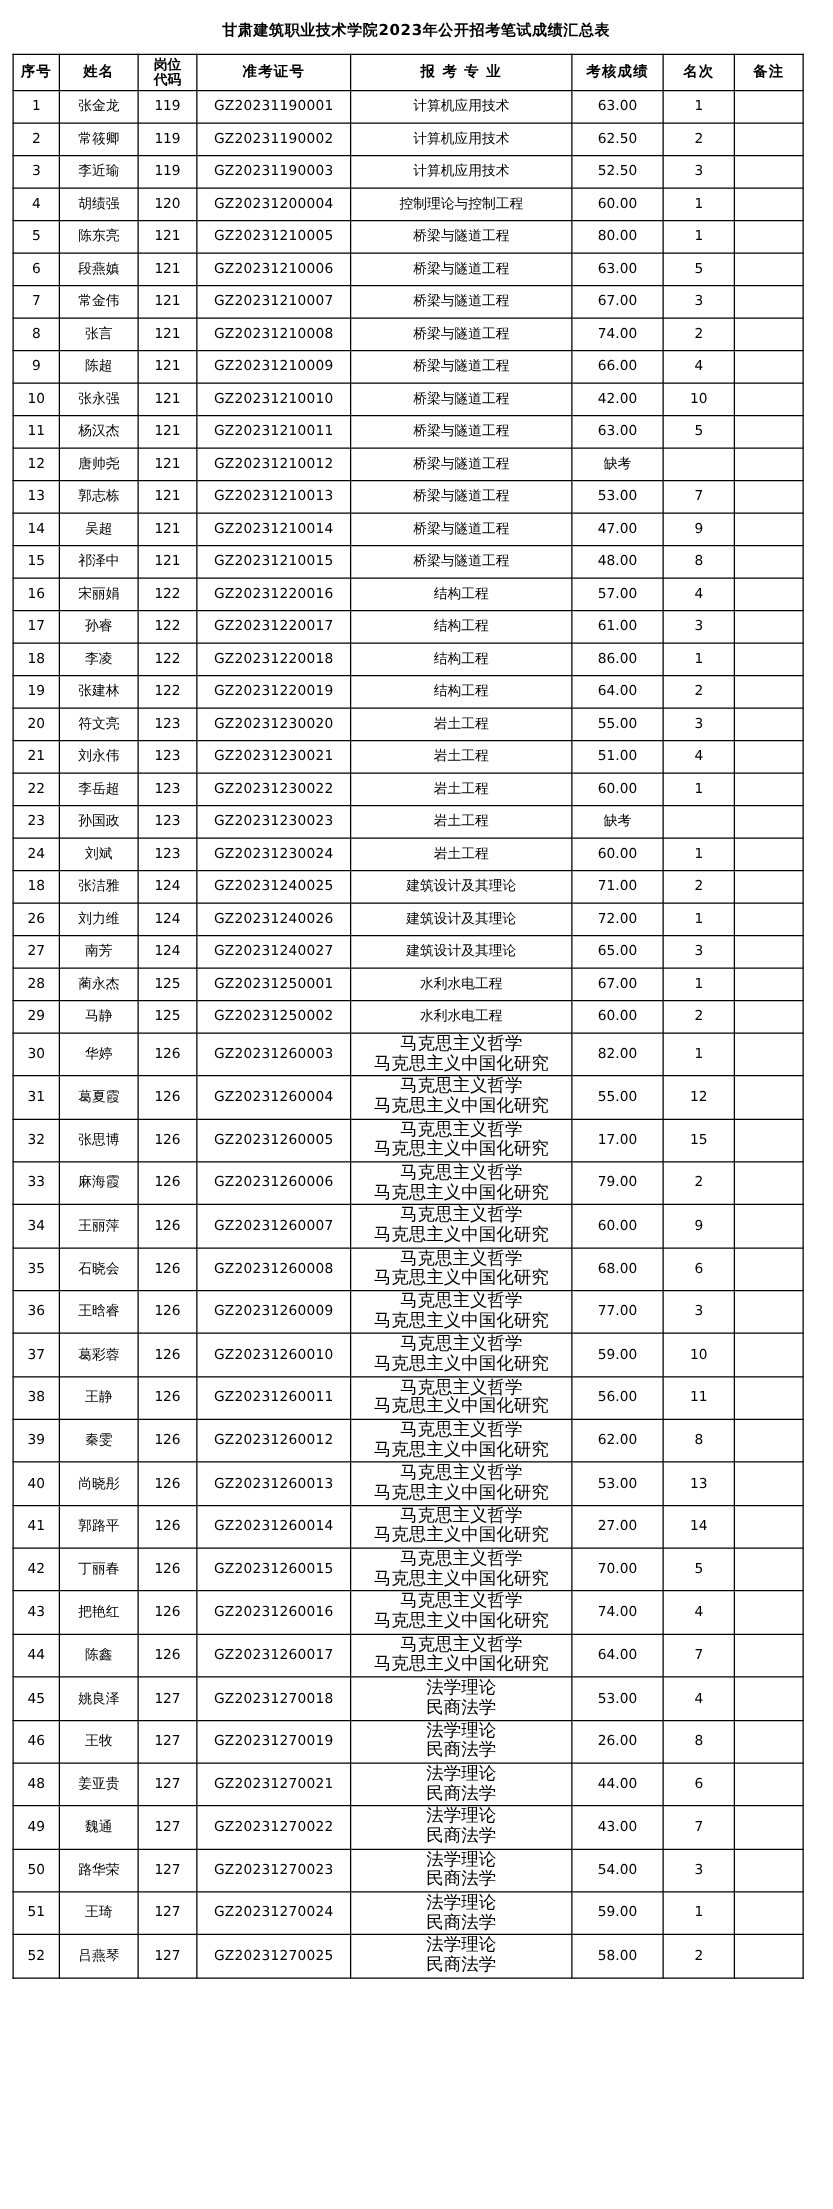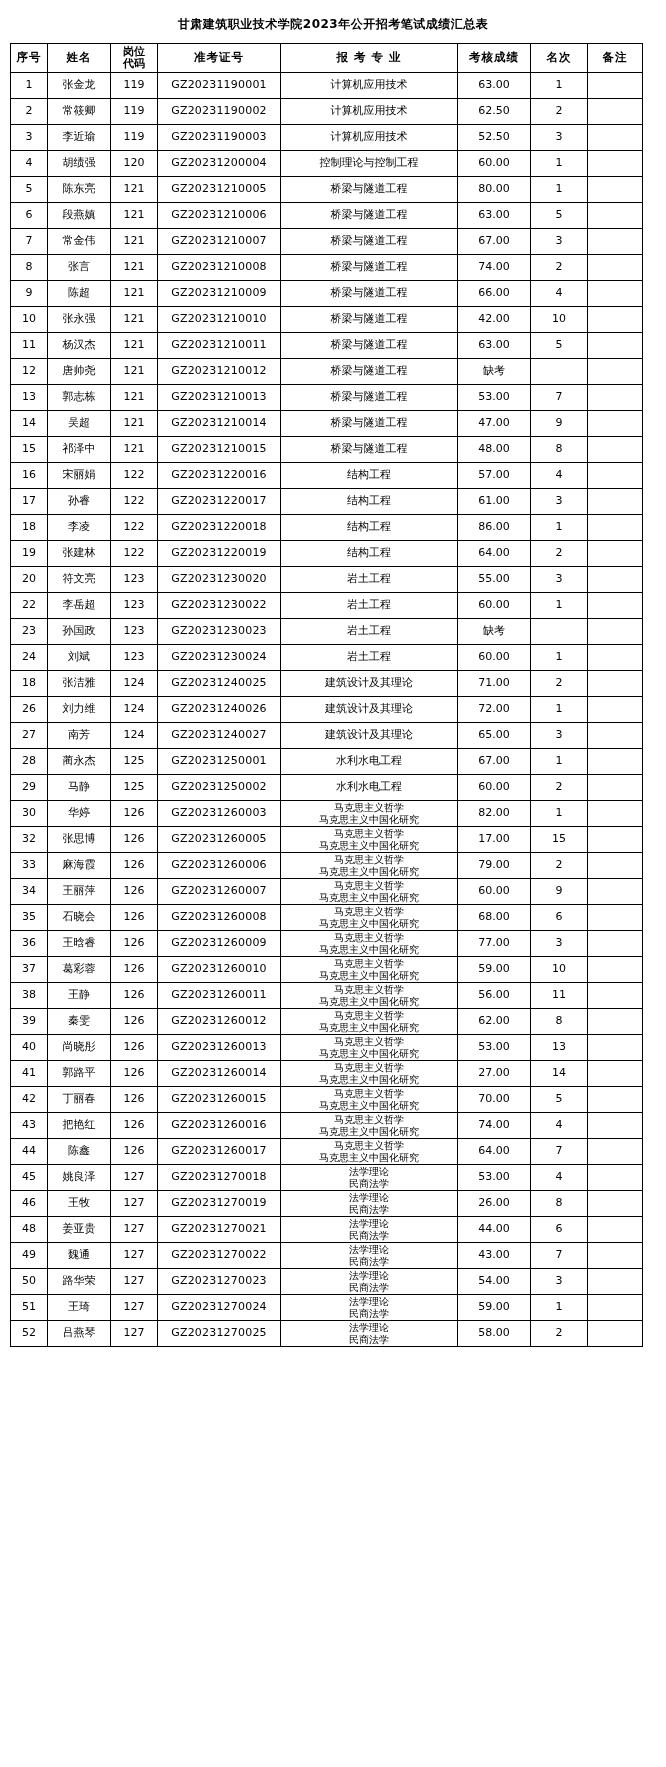--- a/index.html
+++ b/index.html
@@ -49,21 +49,21 @@
   }
   .c-idx   { width: 36px; }
   .c-name  { width: 62px; }
   .c-post  { width: 46px; }
   .c-adm   { width: 122px; font-family: "Liberation Sans", sans-serif; font-size: 11px; letter-spacing: 0.2px;}
   .c-major { width: 176px; margin-top: 40px; }
   .c-score { width: 72px; font-family: "Liberation Sans", sans-serif; }
   .c-rank  { width: 56px; font-family: "Liberation Sans", sans-serif; }
   .c-note  { width: 54px; }
   .two-line {
-    font-size: 10px;
+    font-size: 14px;
     line-height: 1.12;
     padding: 1px 0;
   }
   .two-line span { display: block; }
   .num { font-family: "Liberation Sans", sans-serif; font-size: 11px; }
   .head-post { line-height: 1.05; font-size: 11px; letter-spacing: 0; }
   .head-post span { display: block; }
 </style>
 </head>
 <body>
@@ -285,20 +285,30 @@
           <td class="c-idx num">20</td>
           <td class="c-name">符文亮</td>
           <td class="c-post num">123</td>
           <td class="c-adm">GZ20231230020</td>
           <td class="c-major">岩土工程</td>
           <td class="c-score">55.00</td>
           <td class="c-rank">3</td>
           <td class="c-note"></td>
         </tr>
         <tr>
+          <td class="c-idx num">21</td>
+          <td class="c-name">刘永伟</td>
+          <td class="c-post num">123</td>
+          <td class="c-adm">GZ20231230021</td>
+          <td class="c-major">岩土工程</td>
+          <td class="c-score">51.00</td>
+          <td class="c-rank">4</td>
+          <td class="c-note"></td>
+        </tr>
+        <tr>
           <td class="c-idx num">22</td>
           <td class="c-name">李岳超</td>
           <td class="c-post num">123</td>
           <td class="c-adm">GZ20231230022</td>
           <td class="c-major">岩土工程</td>
           <td class="c-score">60.00</td>
           <td class="c-rank">1</td>
           <td class="c-note"></td>
         </tr>
         <tr>
@@ -380,20 +390,35 @@
             <div class="two-line">
               <span>马克思主义哲学</span>
               <span>马克思主义中国化研究</span>
             </div>
           </td>
           <td class="c-score">82.00</td>
           <td class="c-rank">1</td>
           <td class="c-note"></td>
         </tr>
         <tr>
+          <td class="c-idx num">31</td>
+          <td class="c-name">葛夏霞</td>
+          <td class="c-post num">126</td>
+          <td class="c-adm">GZ20231260004</td>
+          <td class="c-major">
+            <div class="two-line">
+              <span>马克思主义哲学</span>
+              <span>马克思主义中国化研究</span>
+            </div>
+          </td>
+          <td class="c-score">55.00</td>
+          <td class="c-rank">12</td>
+          <td class="c-note"></td>
+        </tr>
+        <tr>
           <td class="c-idx num">32</td>
           <td class="c-name">张思博</td>
           <td class="c-post num">126</td>
           <td class="c-adm">GZ20231260005</td>
           <td class="c-major">
             <div class="two-line">
               <span>马克思主义哲学</span>
               <span>马克思主义中国化研究</span>
             </div>
           </td>

